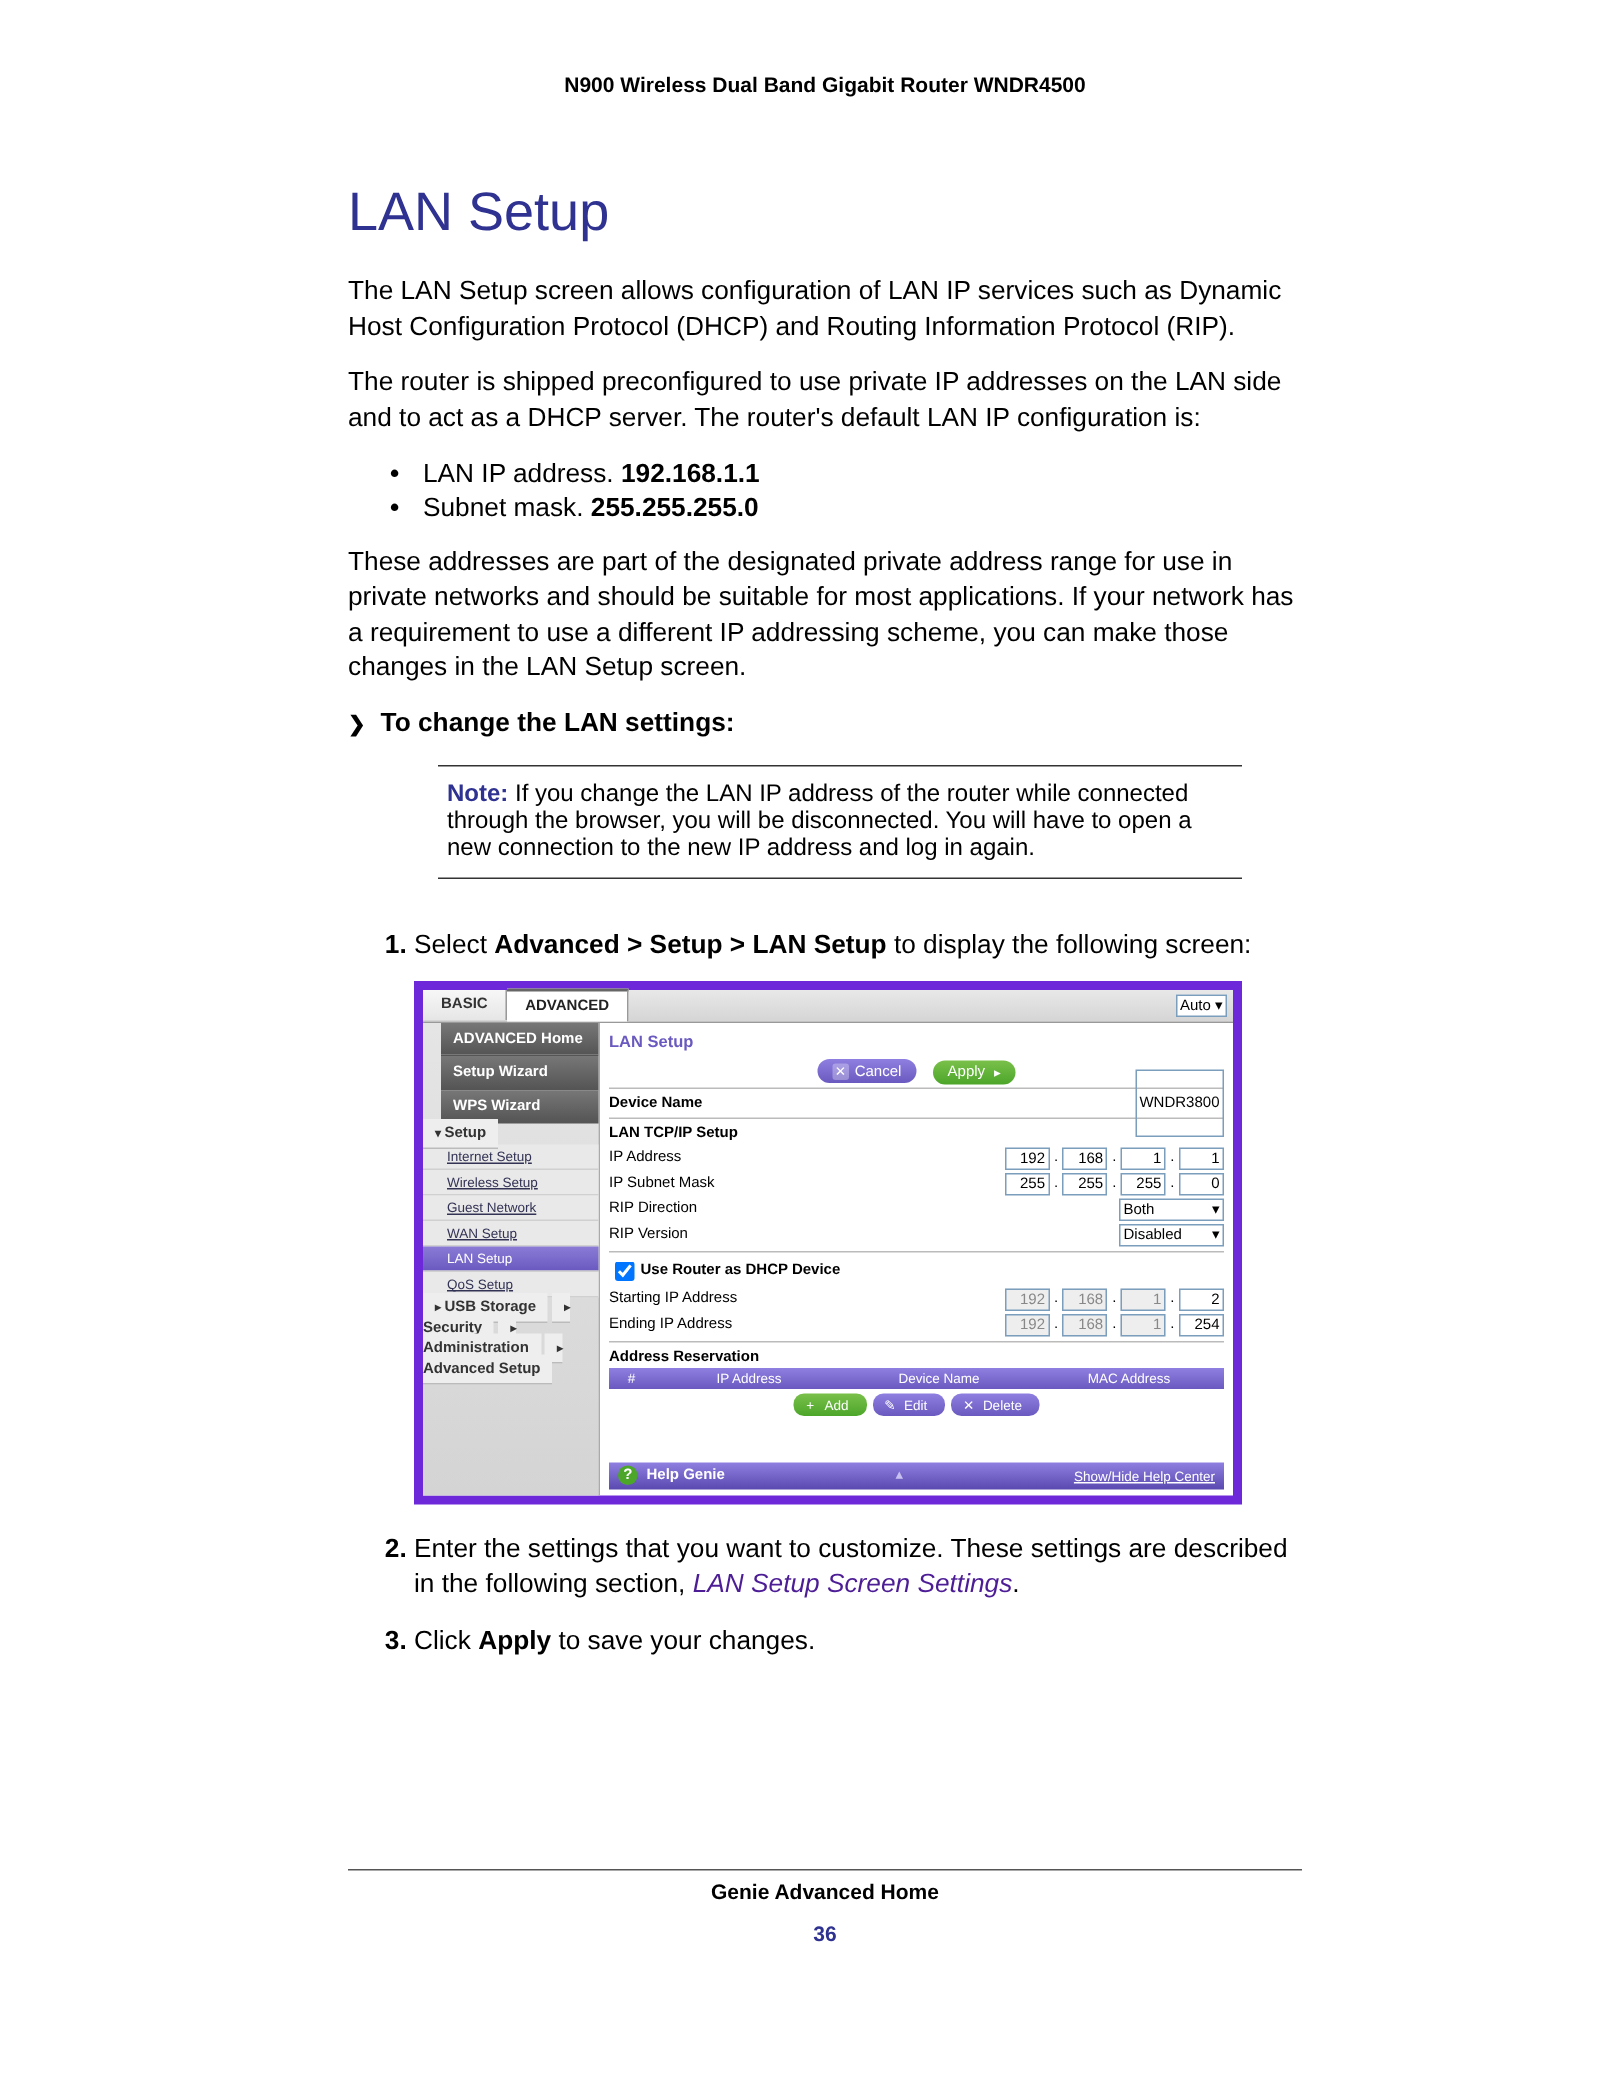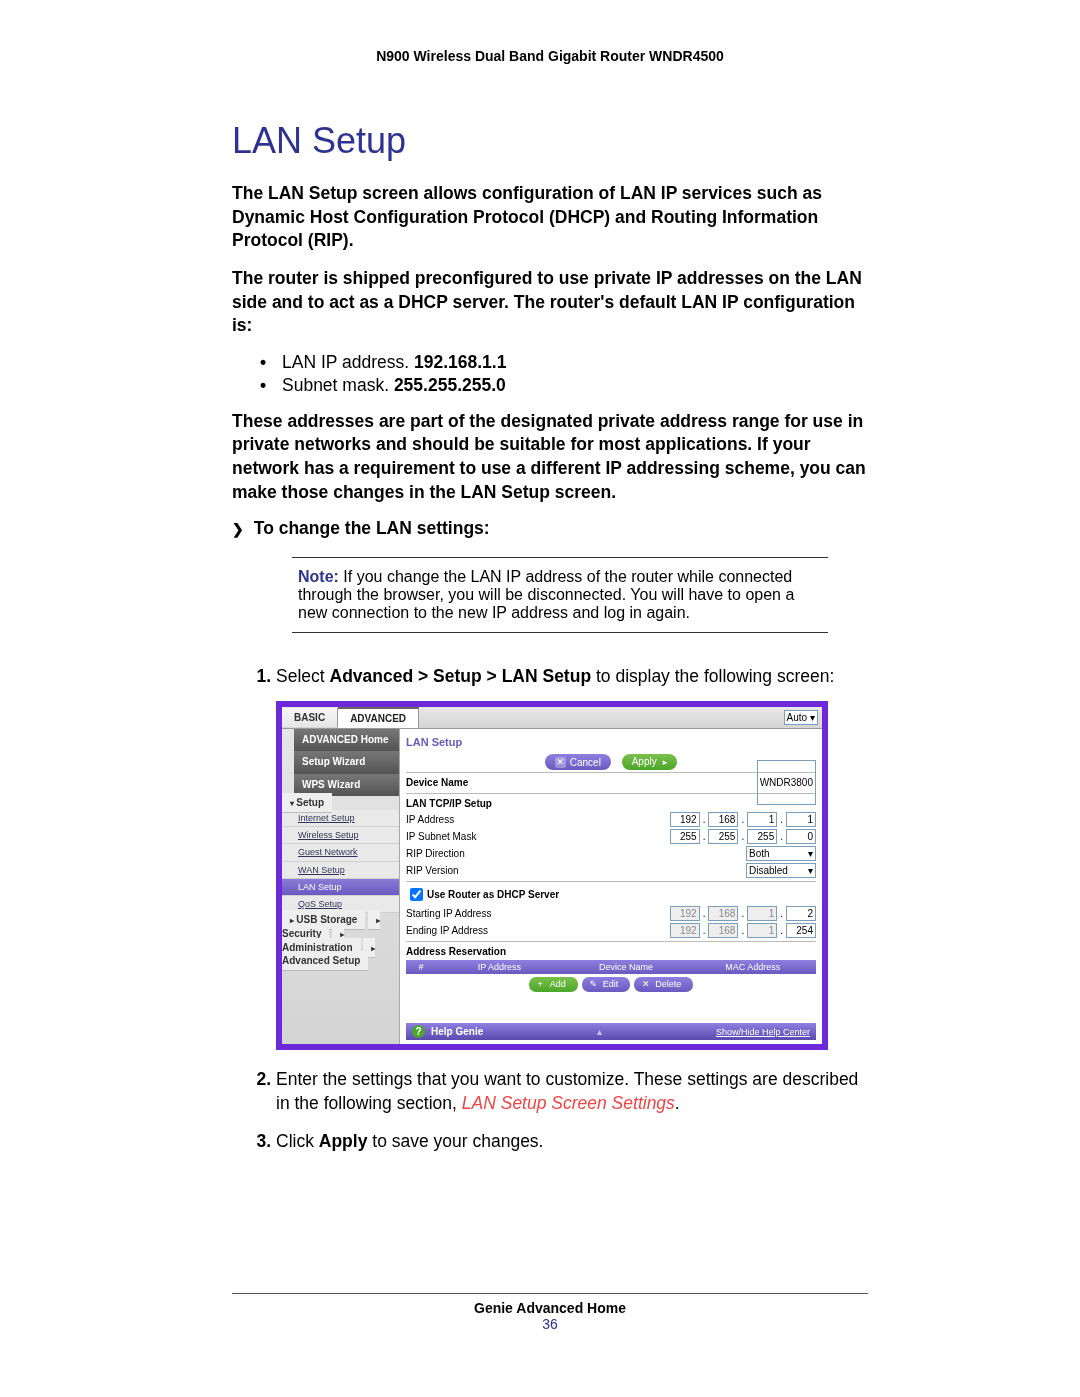--- a/index.html
+++ b/index.html
@@ -1,31 +1,31 @@
 <!DOCTYPE html>
 <html><head>
 <meta charset="utf-8">
 <style>
   html,body{margin:0;padding:0;background:#fff;}
   .page{width:876px;margin:0 auto;font-family:Arial,Helvetica,sans-serif;color:#000;box-sizing:border-box;padding:48px 110px 40px 130px;}
   .doc-header{text-align:center;font-weight:bold;font-size:14px;margin-bottom:56px;}
   h1.section-title{font-family:"Gill Sans","Trebuchet MS",Helvetica,Arial,sans-serif;font-weight:400;color:#2f3291;font-size:36px;margin:0 0 20px 0;}
-  .body-text{font-size:17.5px;line-height:1.35;margin:0 0 14px 0;font-weight:bold;}
+  .body-text{font-size:17.5px;line-height:1.35;margin:0 0 14px 0;}
   ul.bullets{list-style:none;padding:0;margin:6px 0 14px 28px;}
   ul.bullets li{position:relative;padding-left:22px;font-size:17.5px;margin:2px 0;}
   ul.bullets li::before{content:"•";position:absolute;left:0;font-weight:bold;}
   .bold{font-weight:bold;}
   .proc-heading{font-weight:bold;font-size:17.5px;margin:14px 0 18px 0;}
   .proc-heading::before{content:"\276F";margin-right:10px;font-size:14px;}
   .note-box{margin:6px 40px 32px 60px;border-top:1px solid #333;border-bottom:1px solid #333;padding:10px 6px;}
   .note-label{font-weight:bold;color:#2f3291;}
   ol.steps{padding-left:44px;margin:0;}
   ol.steps>li{font-size:17.5px;margin:8px 0 14px 0;line-height:1.35;}
   ol.steps>li::marker{font-weight:bold;}
-  .italic-link{font-style:italic;color:#ef4444;}
+  .italic-link{font-style:italic;color:#4c1d95;}
 
   
   .router-ui{width:540px;border:6px solid #6d28d9;font-family:Tahoma,Arial,sans-serif;font-size:10px;background:#fff;margin:12px 0 18px 0;}
   .router-ui *{box-sizing:border-box;}
   .tabs-row{display:flex;align-items:center;background:linear-gradient(#e8e8e8,#d5d5d5);border-bottom:1px solid #999;height:22px;}
   .tab{padding:3px 12px;font-weight:bold;font-size:10px;border-right:1px solid #999;}
   .tab.basic{background:linear-gradient(#f7f7f7,#e6e6e6);color:#333;}
   .tab.advanced{background:#fff;color:#222;border-top:2px solid #666;}
   .auto-select{margin-left:auto;margin-right:4px;display:flex;align-items:flex-start;gap:2px;}
   .select-box{background:#fff;border:1px solid #7b9ebd;font-size:10px;padding:0 2px;height:15px;line-height:13px;}
@@ -65,21 +65,21 @@
   .act.edit{background:linear-gradient(#8f7fe0,#6a5ac0);}
   .act.del{background:linear-gradient(#8f7fe0,#6a5ac0);}
   .act .ic{display:inline-block;width:11px;text-align:center;margin-right:4px;}
   .help-bar{display:flex;align-items:center;background:linear-gradient(#8f7fe0,#5a4ab0);color:#fff;font-size:10px;margin-top:30px;padding:2px 6px;}
   .help-bar .q{display:inline-block;width:13px;height:13px;border-radius:50%;background:#4ca62a;color:#fff;text-align:center;line-height:13px;margin-right:6px;font-weight:bold;}
   .help-bar .chev{flex:1;text-align:center;color:#c8c0f0;}
   .help-bar .link{text-decoration:underline;font-size:9px;}
 
   .page-footer{margin-top:140px;text-align:center;border-top:1px solid #555;padding-top:6px;}
   .page-footer .ft{font-weight:bold;font-size:14px;}
-  .page-footer .pg{color:#2f3291;font-weight:normal;font-size:14px;margin-top:0;}
+  .page-footer .pg{color:#2f3291;font-weight:bold;font-size:14px;margin-top:12px;}
 </style>
 </head>
 <body>
 
 <div class="page">
   <div class="doc-header">N900 Wireless Dual Band Gigabit Router WNDR4500</div>
 
   <h1 class="section-title">LAN Setup</h1>
 
   <p class="body-text">The LAN Setup screen allows configuration of LAN IP services such as Dynamic Host Configuration Protocol (DHCP) and Routing Information Protocol (RIP).</p>
@@ -181,21 +181,21 @@
               <span class="lbl">RIP Direction</span>
               <span class="rsel"><span>Both</span> <span style="float:right;">▾</span></span>
             </div>
             <div class="field-row">
               <span class="lbl">RIP Version</span>
               <span class="rsel"><span>Disabled</span> <span style="float:right;">▾</span></span>
             </div>
             <div class="row-sep"></div>
             <div class="field-row">
               <input type="checkbox" class="cb" checked="" style="">
-              <span class="bold">Use Router as DHCP Server</span>
+              <span class="bold">Use Router as DHCP Device</span>
             </div>
             <div class="field-row">
               <span class="lbl">Starting IP Address</span>
               <span class="octets">
                 <span class="oct dis">192</span>
                   <span class="dot">.</span>
                 <span class="oct dis">168</span>
                   <span class="dot">.</span>
                 <span class="oct dis">1</span>
                   <span class="dot">.</span>

